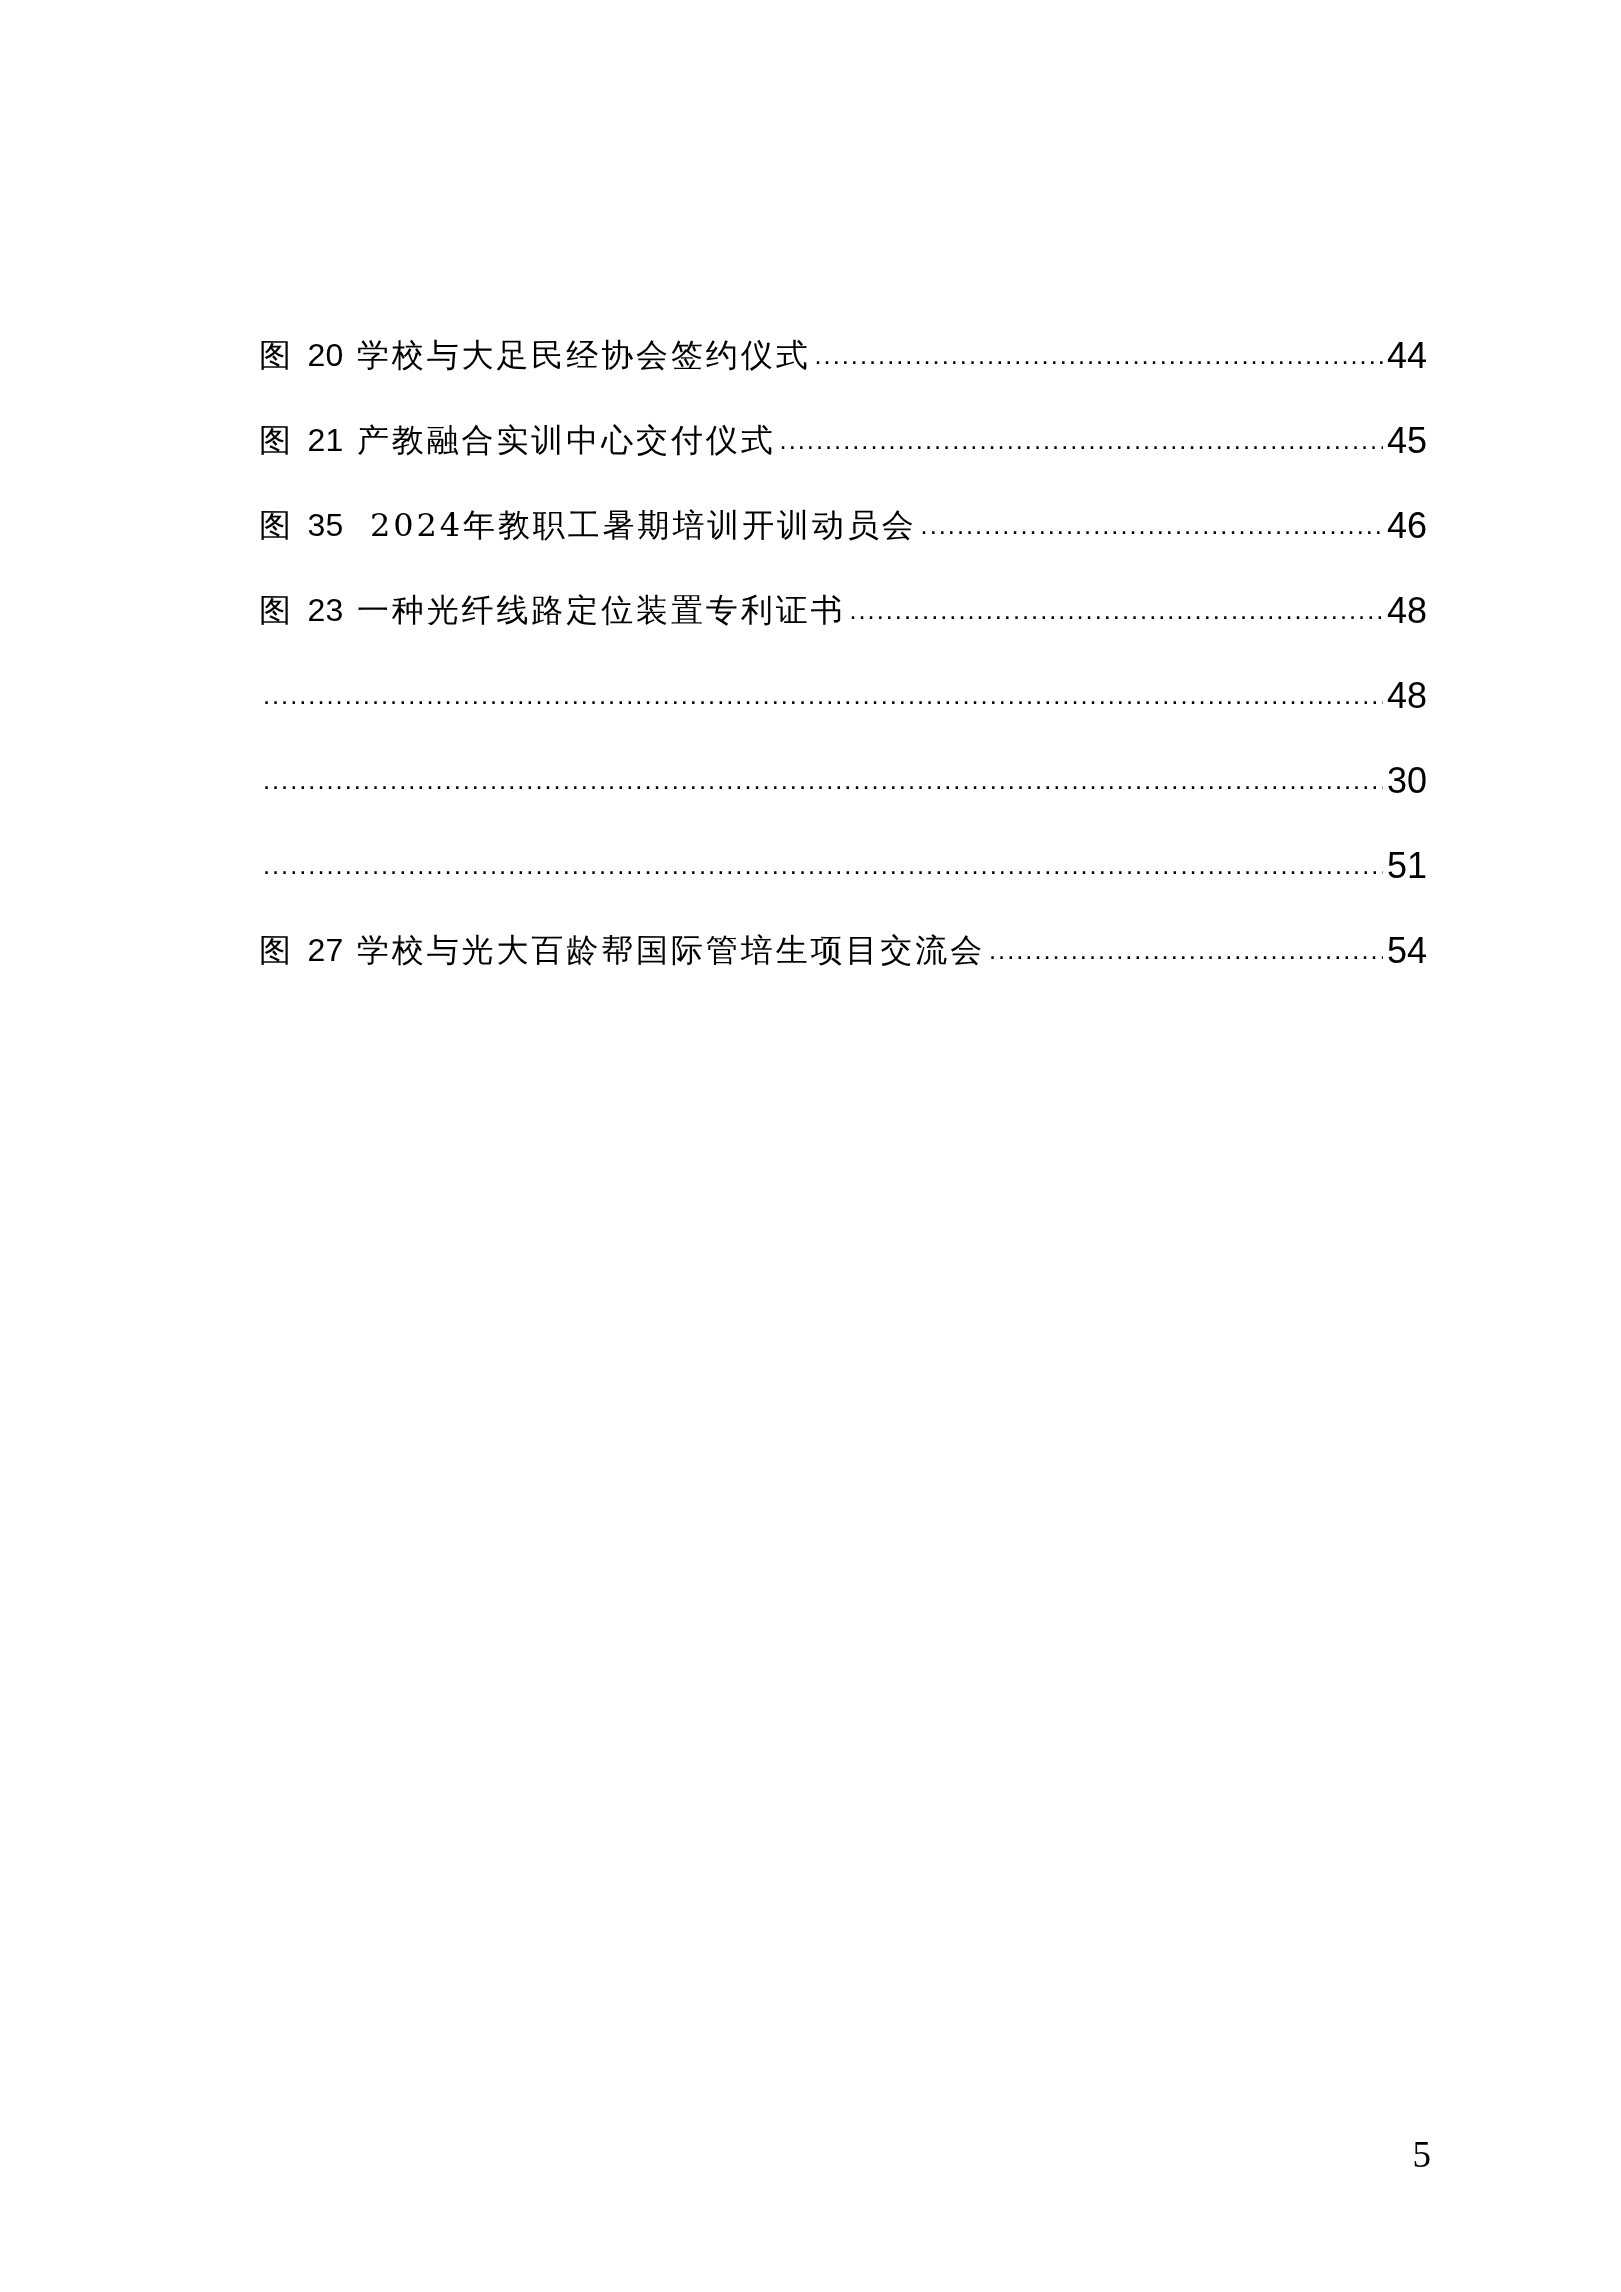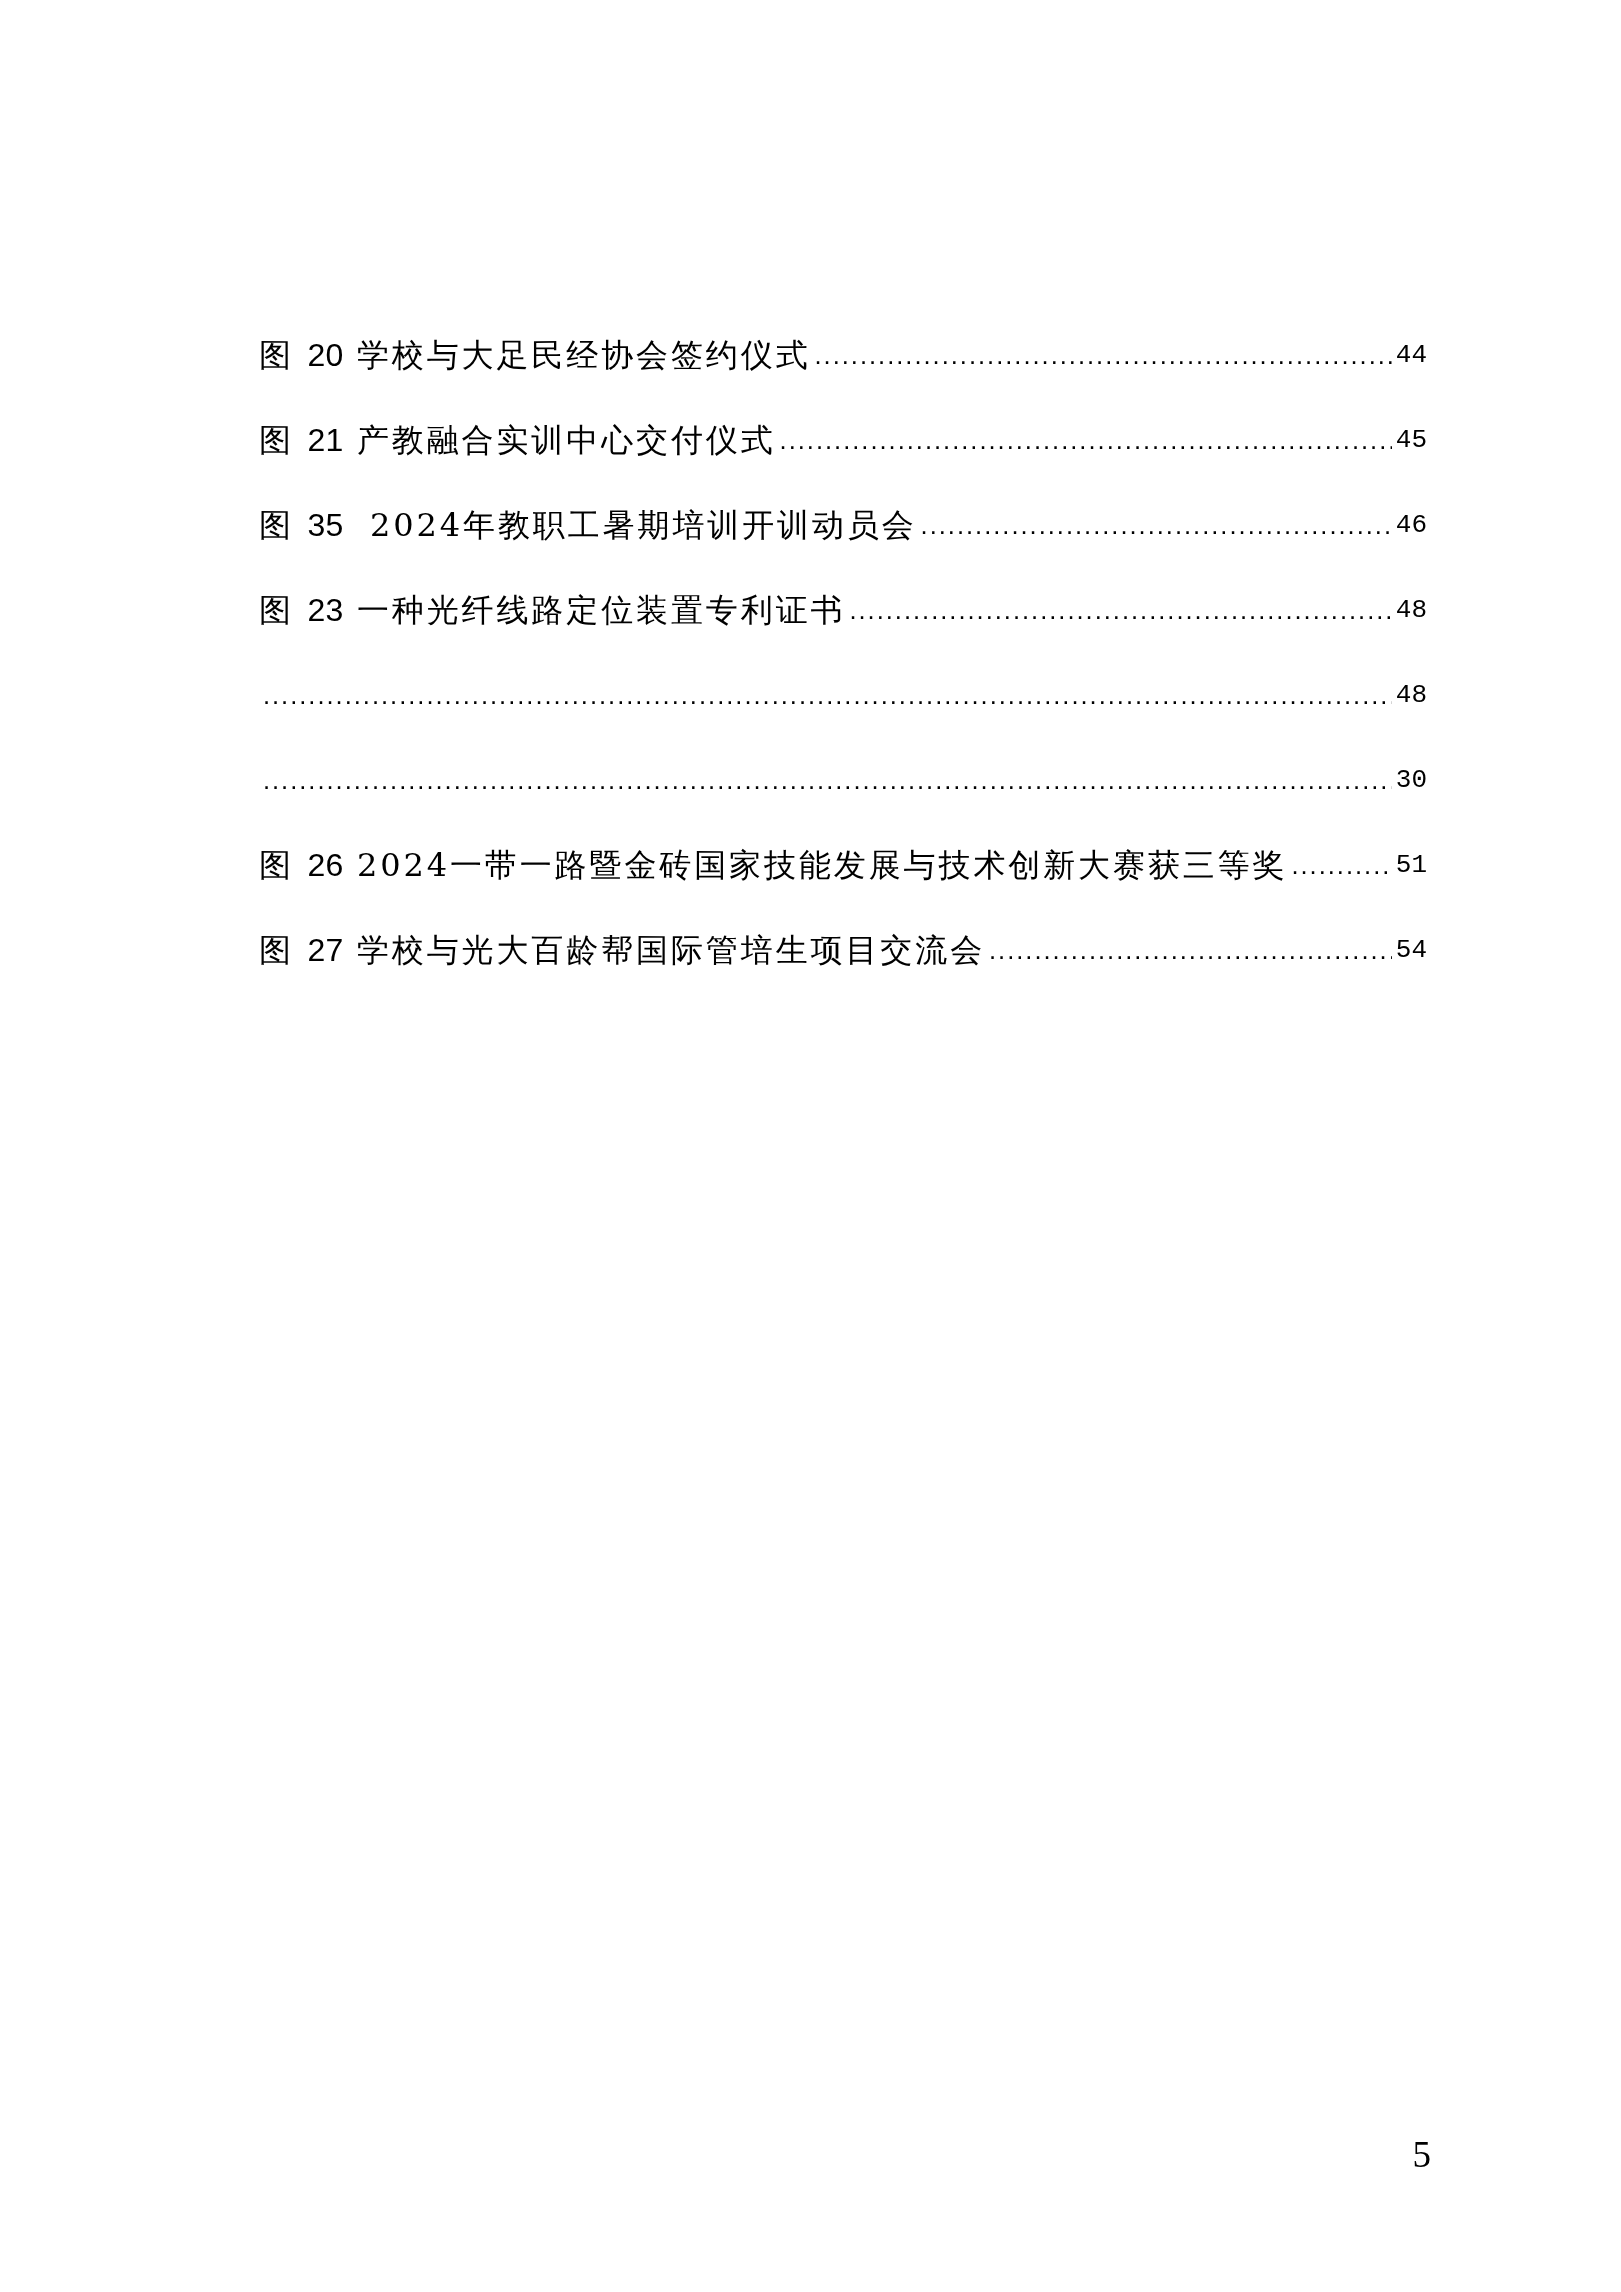--- a/index.html
+++ b/index.html
@@ -48,22 +48,22 @@
       font-family: "Liberation Sans", sans-serif;
       font-size: 25.5px;
       letter-spacing: 2px;
       color: #000;
     }
     .toc-leader::before {
       content: "....................................................................................................................................................................................................................................................................";
     }
     .toc-page {
       flex: 0 0 auto;
-      font-family: Liberation Mono, monospace;
-      font-size: 26px;
+      font-family: Liberation Sans, sans-serif;
+      font-size: 36px;
       text-align: right;
     }
     .page-footer {
       position: absolute;
       left: 1392px;
       top: 2133px;
       width: 39px;
       font-family: "Liberation Serif", serif;
       font-size: 37px;
       text-align: right;
@@ -95,21 +95,20 @@
   </div>
   <div class="toc-row">
     <span class="toc-leader"></span>
     <span class="toc-page">48</span>
   </div>
   <div class="toc-row">
     <span class="toc-leader"></span>
     <span class="toc-page">30</span>
   </div>
   <div class="toc-row">
-    <span class="toc-label"><span class="fig">图</span><span class="num">26</span><span>2024一带一路暨金砖国家技能发展与技术创新大赛获三等奖</span></span>
     <span class="toc-leader"></span>
     <span class="toc-page">51</span>
   </div>
   <div class="toc-row">
     <span class="toc-label"><span class="fig">图</span><span class="num">27</span><span>学校与光大百龄帮国际管培生项目交流会</span></span>
     <span class="toc-leader"></span>
     <span class="toc-page">54</span>
   </div>
 </div>
 

